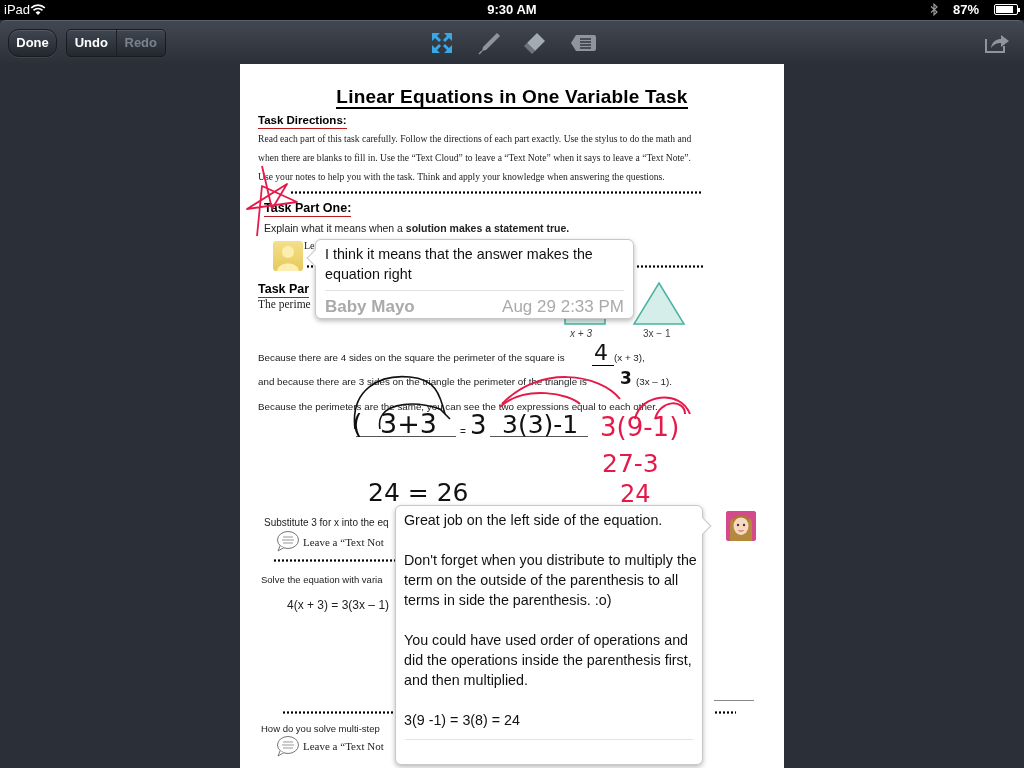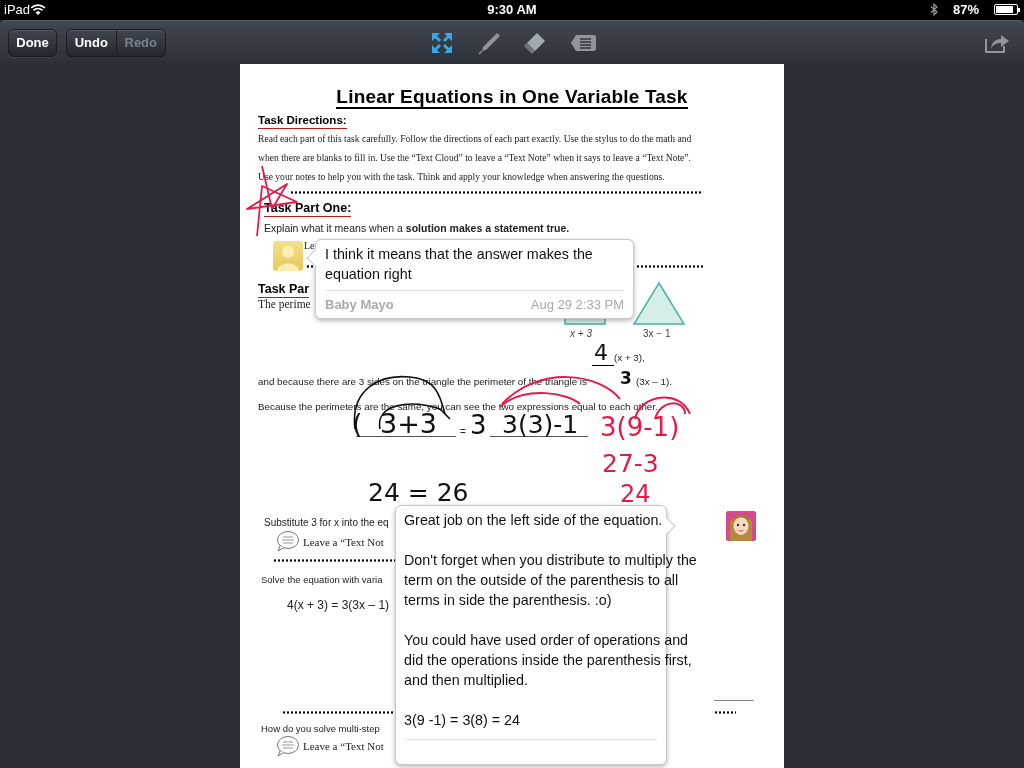--- a/index.html
+++ b/index.html
@@ -6,40 +6,40 @@
   html, body { width: 1024px; height: 768px; overflow: hidden; background: #2b3038; font-family: "Liberation Sans", sans-serif; }
   .statusbar { position: absolute; left: 0; top: 0; width: 1024px; height: 20px; background: #000; color: #fff; font-size: 13px; font-weight: bold; }
   .statusbar .left { position: absolute; left: 4px; top: 2px; display: flex; align-items: center; font-weight: normal; }
   .statusbar .center { position: absolute; left: 0; width: 100%; top: 2px; text-align: center; }
   .statusbar .right { position: absolute; right: 6px; top: 2px; display: flex; align-items: center; gap: 15px; }
   .battery { width: 24px; height: 11px; border: 1px solid #fff; border-radius: 2px; position: relative; padding: 1px; }
   .battery .fill { width: 87%; height: 100%; background: #fff; }
   .battery:after { content: ""; position: absolute; right: -3px; top: 3px; width: 2px; height: 4px; background: #fff; }
 
   .toolbar { position: absolute; left: 0; top: 20px; width: 1024px; height: 44px; background: linear-gradient(#414851, #2b3038); border-top: 1px solid #5a616a; border-radius: 6px 6px 0 0; }
-  .btn { position: absolute; top: 8px; height: 28px; border-radius: 6px; background: linear-gradient(#3f4650, #23282f); border: 1px solid #181b20; box-shadow: inset 0 1px 0 rgba(255,255,255,0.12), 0 1px 0 rgba(255,255,255,0.08); color: #fff; font-weight: bold; font-size: 13px; line-height: 26px; text-align: center; }
+  .btn { position: absolute; top: 8px; height: 28px; border-radius: 11px; background: linear-gradient(#3f4650, #23282f); border: 1px solid #181b20; box-shadow: inset 0 1px 0 rgba(255,255,255,0.12), 0 1px 0 rgba(255,255,255,0.08); color: #fff; font-weight: bold; font-size: 13px; line-height: 26px; text-align: center; }
   .btn-done { left: 8px; width: 49px; }
   .btn-group { position: absolute; left: 66px; top: 8px; width: 100px; height: 28px; border-radius: 5px; border: 1px solid #181b20; background: linear-gradient(#3f4650, #23282f); box-shadow: inset 0 1px 0 rgba(255,255,255,0.12); display: flex; overflow: hidden; }
   .btn-group span { flex: 1; text-align: center; line-height: 26px; font-size: 13px; font-weight: bold; color: #fff; }
   .btn-group span + span { border-left: 1px solid #1b1f25; color: #7b828b; }
   .tool { position: absolute; top: 10px; width: 24px; height: 24px; }
 
   .page { position: absolute; left: 240px; top: 64px; width: 544px; height: 704px; background: #ffffff; overflow: hidden; }
   .doc-title { position: absolute; left: 0; width: 100%; top: 22px; text-align: center; font-size: 19px; font-weight: bold; color: #000; letter-spacing: 0.2px; }
   .doc-title span { border-bottom: 2px solid #000; padding-bottom: 0; }
   .h2 { position: absolute; font-weight: bold; font-size: 12.5px; color: #000; border-bottom: 1px solid #b91c1c; line-height: 15px; }
   .serif { font-family: "Liberation Serif", serif; font-size: 9.6px; color: #222; position: absolute; white-space: nowrap; }
   .sans { font-family: "Liberation Sans", sans-serif; font-size: 9.8px; color: #222; position: absolute; white-space: nowrap; }
   .dots { position: absolute; height: 3px; background-image: radial-gradient(circle, #000 1px, transparent 1.3px); background-size: 4px 3px; background-repeat: repeat-x; }
   .hand { position: absolute; font-family: "DejaVu Sans", sans-serif; color: #111; white-space: nowrap; }
   .red { color: #e5194a; }
 
   .note { position: absolute; background: #fff; border: 1px solid #c8c8c8; border-radius: 6px; box-shadow: 0 2px 5px rgba(0,0,0,0.28); font-family: "Liberation Sans", sans-serif; color: #111; }
   .note .body { font-size: 14.3px; line-height: 20px; white-space: pre-line; }
-  .note .meta { border-top: 1px solid #e2e2e2; display: flex; justify-content: space-between; color: #aaa; font-size: 13px; }
+  .note .meta { border-top: 1px solid #e2e2e2; display: flex; justify-content: space-between; color: #aaa; font-size: 17px; }
   .note .meta b { font-weight: bold; }
   .arrow-l { position: absolute; left: -7px; width: 12px; height: 12px; background: #fff; border-left: 1px solid #c8c8c8; border-bottom: 1px solid #c8c8c8; transform: rotate(45deg); }
   .arrow-r { position: absolute; right: -7px; width: 12px; height: 12px; background: #fff; border-right: 1px solid #c8c8c8; border-top: 1px solid #c8c8c8; transform: rotate(45deg); }
 
   .avatar { position: absolute; width: 30px; height: 30px; border-radius: 3px; overflow: hidden; }
   .bubble-icon { position: absolute; width: 24px; height: 22px; }
 </style>
 </head>
 <body>
 
@@ -127,20 +127,21 @@
   <div class="h2" style="left:18px; top:218px;">Task Par</div>
   <div class="serif" style="left:18px; top:234px; font-size:11.5px;">The perime</div>
 
   <svg style="position:absolute; left:322px; top:215px;" width="130" height="50" viewBox="0 0 130 50">
     <rect x="3" y="30" width="40" height="15" fill="#d6eeea" stroke="#4bb3a0" stroke-width="1.5"></rect>
     <polygon points="97,4 122,45 72,45" fill="#d6eeea" stroke="#4bb3a0" stroke-width="1.5"></polygon>
   </svg>
   <div class="sans" style="left:330px; top:264px; font-size:10px; font-style:italic; color:#444;">x + 3</div>
   <div class="sans" style="left:403px; top:264px; font-size:10px; color:#444;">3x − 1</div>
 
+  <div class="sans" style="left:18px; top:288px;">Because there are 4 sides on the square the perimeter of the square is</div>
   <div class="hand" style="left:354px; top:276px; font-size:22px;">4</div>
   <div style="position:absolute; left:352px; top:301px; width:22px; border-top:1px solid #000;"></div>
   <div class="sans" style="left:374px; top:288px;">(x + 3),</div>
 
   <div class="sans" style="left:18px; top:312px;">and because there are 3 sides on the triangle the perimeter of the triangle is</div>
   <div class="hand" style="left:380px; top:304px; font-size:17px; font-weight:bold;">3</div>
   <div class="sans" style="left:396px; top:312px;">(3x –  1).</div>
 
   <div class="sans" style="left:18px; top:337px;">Because the perimeters are the same, you can see the two expressions equal to each other.</div>
 
@@ -216,21 +217,21 @@
 
 <div class="note" style="left:315px; top:239px; width:319px; height:80px;">
   <div class="arrow-l" style="top:12px;"></div>
   <div class="body" style="position:absolute; left:9px; top:4px; width:300px;">I think it means that the answer makes the equation right</div>
   <div class="meta" style="position:absolute; left:9px; right:9px; top:50px; padding-top:6px;">
     <b>Baby Mayo</b>
     <span>Aug 29 2:33 PM</span>
   </div>
 </div>
 
-<div class="note" style="left:395px; top:505px; width:272px; height:260px;">
+<div class="note" style="left:395px; top:505px; width:308px; height:260px;">
   <div class="arrow-r" style="top:14px;"></div>
   <div style="position:absolute; left:8px; top:4px; width:305px;">
     <p class="body" style="margin-bottom:20px;">Great job on the left side of the equation.</p>
     <p class="body" style="margin-bottom:20px;">Don't forget when you distribute to multiply the term on the outside of the parenthesis to all terms in side the parenthesis. :o)</p>
     <p class="body" style="margin-bottom:20px;">You could have used order of operations and did the operations inside the parenthesis first, and then multiplied.</p>
     <p class="body">3(9 -1) = 3(8) = 24</p>
   </div>
   <div style="position:absolute; left:9px; right:9px; top:233px; border-top:1px solid #e2e2e2;"></div>
 </div>
 

